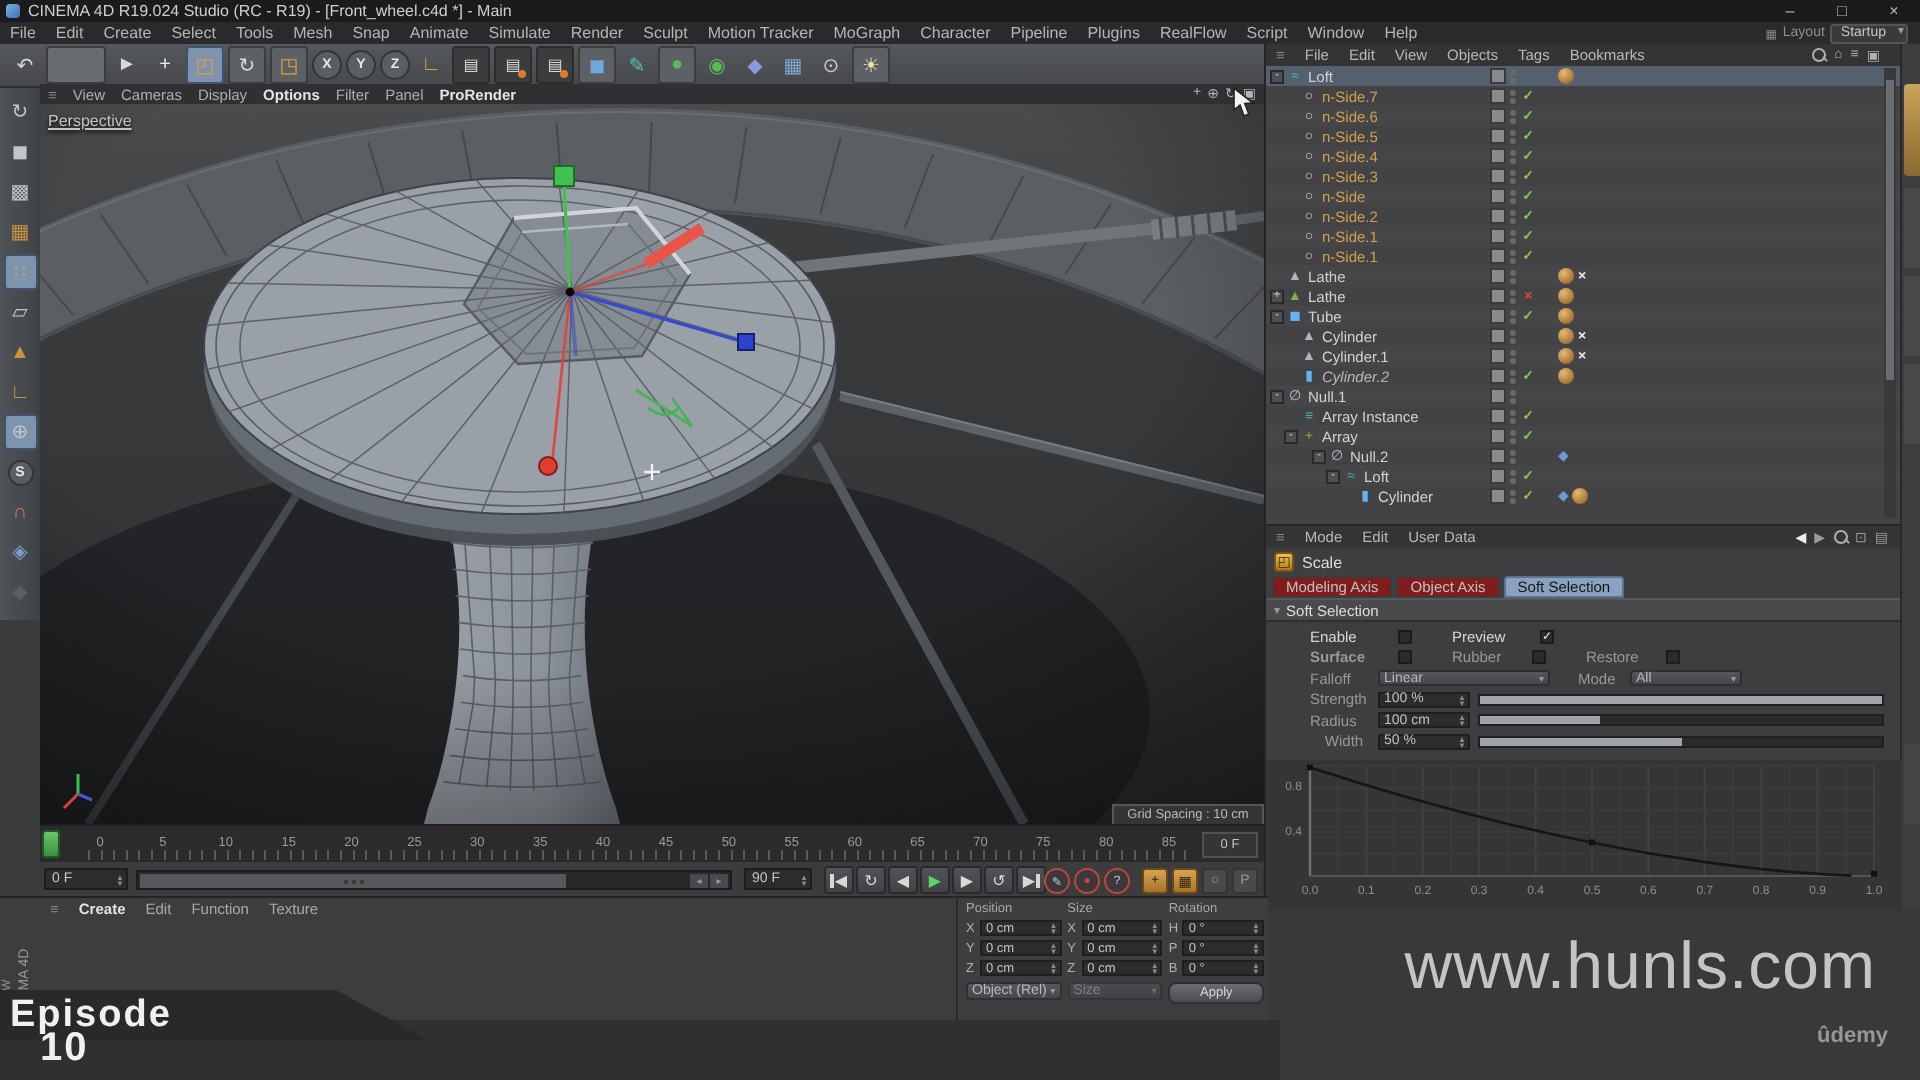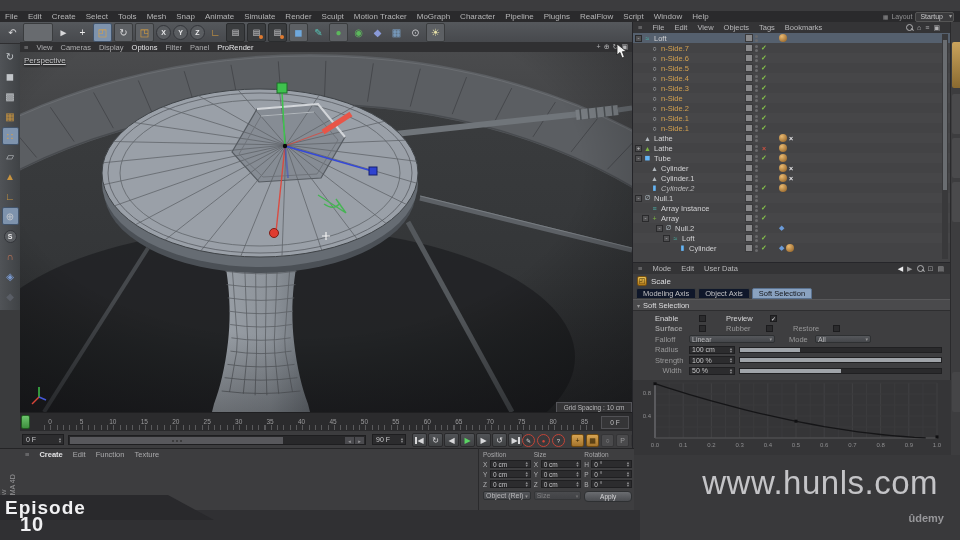--- a/index.html
+++ b/index.html
@@ -27,21 +27,21 @@
   .ticon .dot{position:absolute;right:2px;bottom:2px;width:4px;height:4px;border-radius:50%;}
   .circl{width:13px;height:13px;border-radius:50%;background:#5a5d61;border:1px solid #33353a;display:flex;align-items:center;justify-content:center;font-size:7px;font-weight:bold;color:#e8e8ea;margin:0 1px;}
   
   #left-toolbar{left:0;top:44px;width:20px;height:266px;background:linear-gradient(90deg,#505357,#3f4245);display:flex;flex-direction:column;align-items:center;padding-top:2px;box-sizing:border-box;}
   .licon{width:17px;height:18px;margin:1px 0;border-radius:2px;display:flex;align-items:center;justify-content:center;font-size:10px;color:#c2c6ca;}
   .licon.act{background:#7e93ad;border:1px solid #41536a;box-sizing:border-box;}
   #left-gutter{left:0;top:310px;width:20px;height:138px;background:#3a3b3d;}
   
   #vp-menu{left:20px;top:42px;width:612px;height:10px;background:#303032;display:flex;align-items:center;font-size:7.5px;}
   #vp-menu .menu-it{padding:0 4px;color:#aeaeb0;}
-  #vp-menu .strong{color:#e4e4e6;font-weight:normal;}
+  #vp-menu .strong{color:#e4e4e6;font-weight:bold;}
   #vp-icons{margin-left:auto;display:flex;gap:3px;padding-right:4px;font-size:7px;color:#b4b4b6;}
   #scene{left:20px;top:52px;width:612px;height:360px;}
   #perspective-label{left:24px;top:56px;font-size:8px;color:#c4c4c6;text-shadow:0 1px 2px #000;text-decoration:underline;}
   #grid-chip{left:556px;top:402px;width:74px;height:9px;background:#353537;border:1px solid #55555a;font-size:6.5px;color:#b8b8ba;display:flex;align-items:center;justify-content:center;}
   #mini-axis{left:28px;top:384px;}
   #mouse-cursor{left:616px;top:43px;}
   
   #ruler{left:20px;top:412px;width:612px;height:18px;background:#2b2b2d;border-top:1px solid #1f1f21;}
   #ruler-ticks{position:absolute;left:24px;right:34px;bottom:1px;height:5px;
     background:repeating-linear-gradient(90deg,#5a5a5c 0 1px,transparent 1px 6.3px);}
@@ -94,21 +94,21 @@
   .vtab{position:absolute;left:1px;width:8px;border-radius:2px 0 0 2px;}
   
   #am{left:632px;top:262px;width:318px;height:193px;background:#3e3e40;border-top:1px solid #26262a;border-left:1px solid #242428;box-sizing:border-box;}
   #am-menu{height:11px;background:#343436;display:flex;align-items:center;font-size:7.5px;}
   #am-menu .menu-it{padding:0 5px;color:#b8b8ba;}
   #am-hicons{margin-left:auto;display:flex;gap:4px;align-items:center;padding-right:6px;color:#9a9a9c;font-size:7px;}
   #am-hicons .bright{color:#ececee;}
   #am-title{height:14px;display:flex;align-items:center;gap:4px;padding-left:4px;font-size:8px;color:#dedee0;}
   #tool-chip{width:10px;height:10px;border-radius:2px;background:linear-gradient(#e8c25a,#b07818);border:1px solid #7a5210;display:flex;align-items:center;justify-content:center;font-size:7px;color:#3a2a06;box-sizing:border-box;}
   #am-tabs{height:11px;display:flex;gap:2px;padding-left:3px;}
-  .amtab{padding:0 6px;font-size:7.5px;display:flex;align-items:center;background:#0f172a;border:1px solid #3a3c3e;border-radius:2px 2px 0 0;color:#c0c0c2;}
+  .amtab{padding:0 6px;font-size:7.5px;display:flex;align-items:center;background:#7f1d1d;border:1px solid #3a3c3e;border-radius:2px 2px 0 0;color:#c0c0c2;}
   .amtab.active{background:#8aa2c0;color:#14161a;border-color:#5a7290;}
   #am-section{height:10px;background:#4a4a4c;border-top:1px solid #58585a;border-bottom:1px solid #2e2e30;display:flex;align-items:center;padding-left:4px;font-size:7.5px;color:#dcdcde;gap:3px;}
   #am-fields{padding:2px 8px 0 22px;}
   .fr{height:10.5px;display:flex;align-items:center;font-size:7.5px;}
   .flabel{color:#989899;}
   .flabel.lit{color:#d8d8da;}
   .cb{width:7px;height:7px;background:#2b2b2d;border:1px solid #1c1c1e;margin:0 4px;display:flex;align-items:center;justify-content:center;font-size:6px;color:#e8e8ea;box-sizing:border-box;}
   .dd{height:8px;background:linear-gradient(#55575b,#44464a);border:1px solid #2e3032;border-radius:2px;font-size:7px;color:#b8b8ba;display:flex;align-items:center;padding:0 2px;position:relative;box-sizing:border-box;}
   .dd .arr{margin-left:auto;font-size:5px;color:#999;}
   .vbox{width:46px;height:8px;background:#2c2c2e;border:1px solid #1f1f21;font-size:7px;color:#c2c2c4;display:flex;align-items:center;padding-left:2px;box-sizing:border-box;}
@@ -140,20 +140,29 @@
   #episode-label{font-size:19px;font-weight:bold;color:#f0f0f2;padding-left:5px;letter-spacing:1px;}
   #episode-number{left:20px;top:513px;font-size:20px;font-weight:bold;color:#f0f0f2;z-index:6;letter-spacing:1px;}
   #watermark{right:22px;top:464px;font-size:33px;color:#d0d0d3;opacity:.92;z-index:4;letter-spacing:.5px;}
   #brand{right:16px;top:512px;font-size:11px;font-weight:bold;color:#97979a;z-index:6;}
 </style>
 </head>
 <body>
 
 <div id="app">
 
+  <div id="titlebar" class="abs">
+    <span id="app-icon"></span>
+    <span id="title-text">CINEMA 4D R19.024 Studio (RC - R19) - [Front_wheel.c4d *] - Main</span>
+    <span id="win-controls" style="display:flex;">
+        <span class="winbtn">–</span>
+        <span class="winbtn">□</span>
+        <span class="winbtn">×</span>
+      </span>
+  </div>
 
   <div id="menubar" class="abs">
     <span id="main-menu-items" style="display:flex;">
         <span class="menu-it">File</span>
         <span class="menu-it">Edit</span>
         <span class="menu-it">Create</span>
         <span class="menu-it">Select</span>
         <span class="menu-it">Tools</span>
         <span class="menu-it">Mesh</span>
         <span class="menu-it">Snap</span>
@@ -920,37 +929,37 @@
           </span>
           <span style="width: 14px;"></span>
           <span class="flabel" style="width: 26px;">Mode</span>
           <span class="dd" style="width: 56px;">
             <span>All</span>
             <span class="arr">▾</span>
           </span>
           <span style="width: 14px;"></span>
         </div>
         <div class="fr">
+          <span class="flabel" style="width: 34px;">Strength</span>
+          <span class="vbox">
+            <span>100 %</span>
+            <span class="stepper">▲<br>▼</span>
+          </span>
+          <span class="slider">
+            <span class="fill" style="width: 100%; display: block;"></span>
+          </span>
+        </div>
+        <div class="fr">
           <span class="flabel" style="width: 34px;">Radius</span>
           <span class="vbox">
             <span>100 cm</span>
             <span class="stepper">▲<br>▼</span>
           </span>
           <span class="slider">
             <span class="fill" style="width: 30%; display: block;"></span>
-          </span>
-        </div>
-        <div class="fr">
-          <span class="flabel" style="width: 34px;">Strength</span>
-          <span class="vbox">
-            <span>100 %</span>
-            <span class="stepper">▲<br>▼</span>
-          </span>
-          <span class="slider">
-            <span class="fill" style="width: 100%; display: block;"></span>
           </span>
         </div>
         <div class="fr">
           <span class="flabel" style="width: 34px; text-align: center;">Width</span>
           <span class="vbox">
             <span>50 %</span>
             <span class="stepper">▲<br>▼</span>
           </span>
           <span class="slider">
             <span class="fill" style="width: 50%; display: block;"></span>

